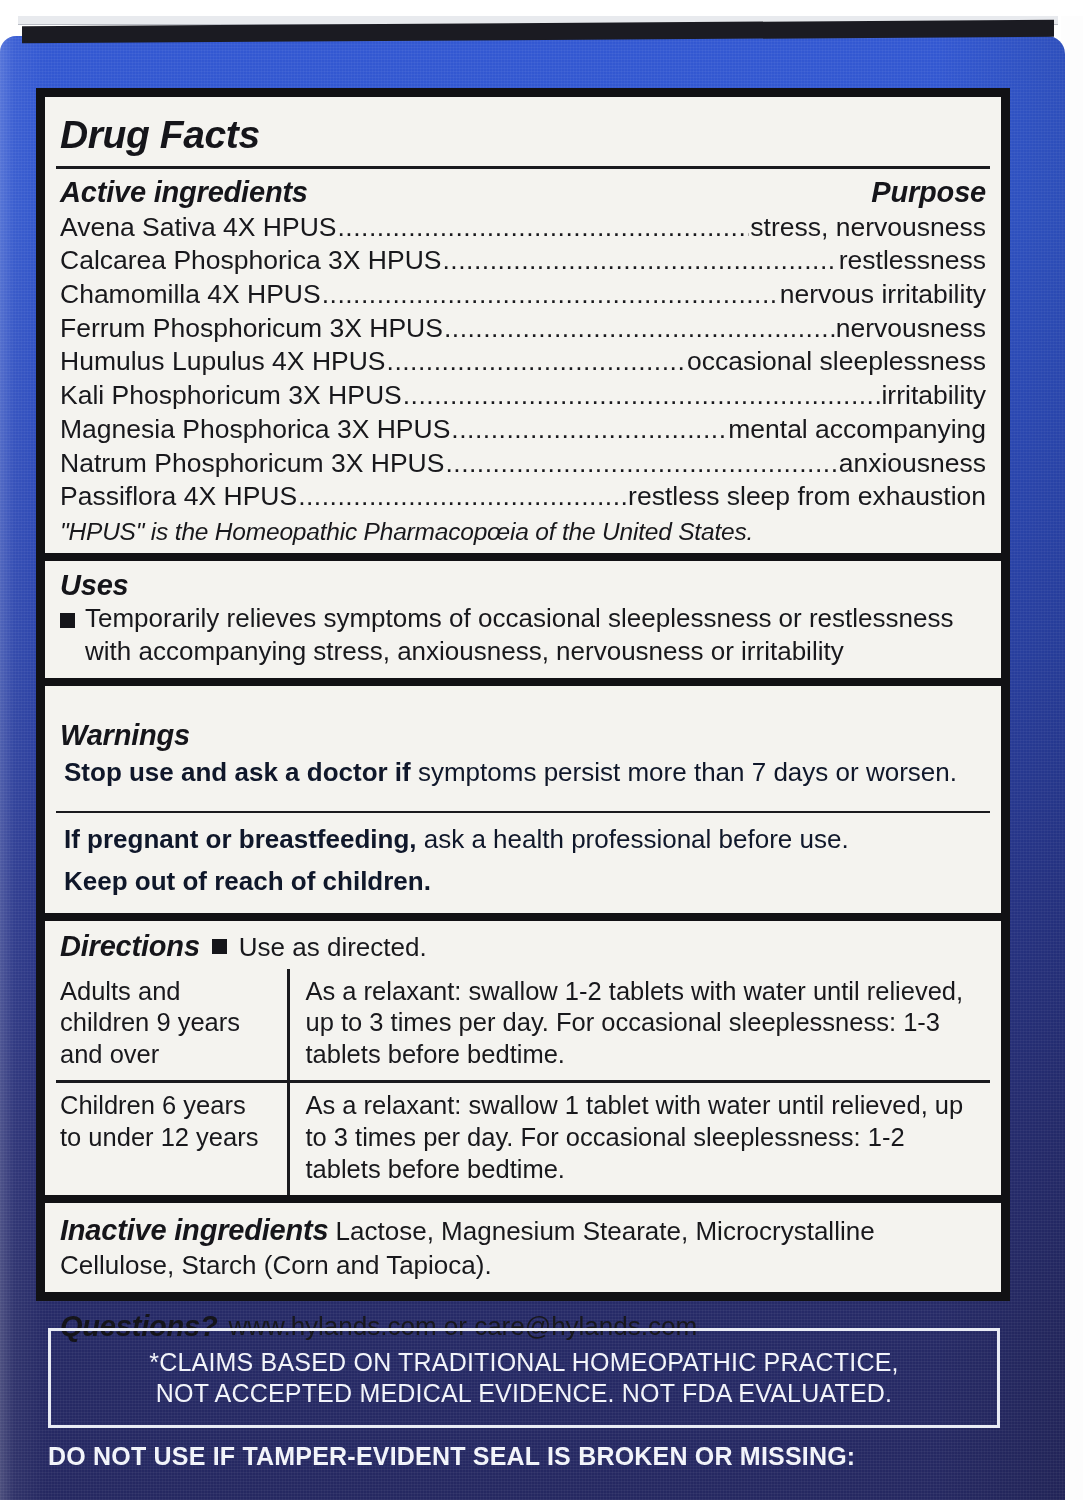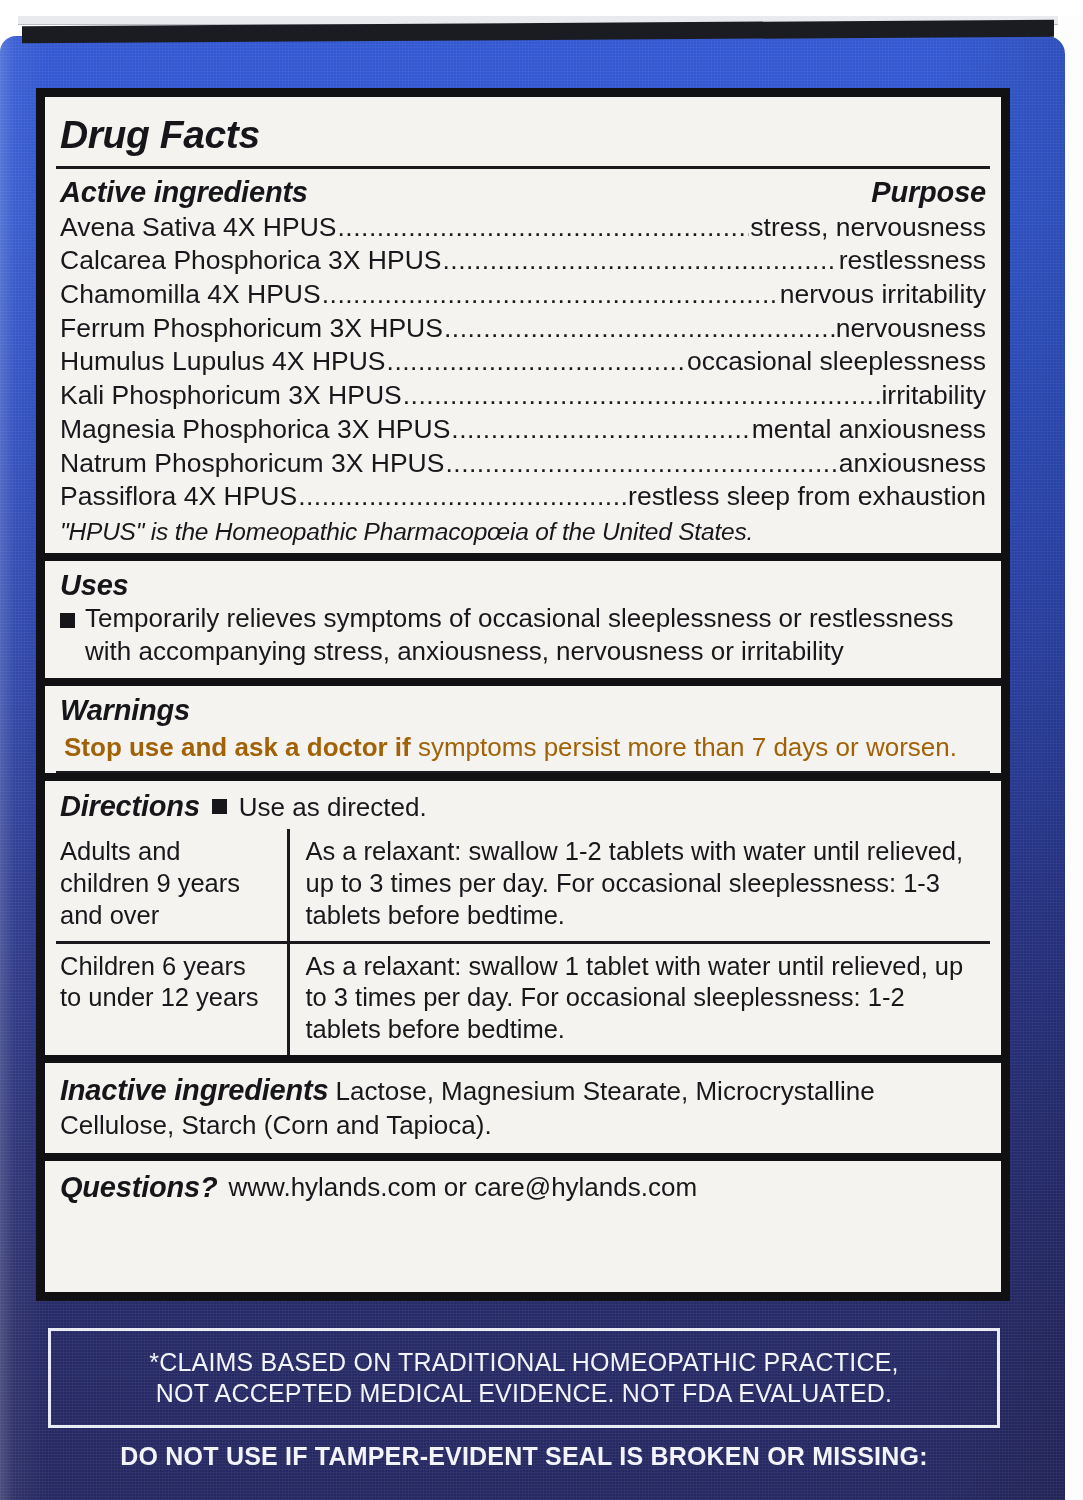--- a/index.html
+++ b/index.html
@@ -182,21 +182,21 @@
   .btext {
     font-size: 26px;
     line-height: 1.28;
     color: #18181c;
   }
 
   
   .warn-line {
     font-size: 26px;
     line-height: 1.3;
-    color: #a16207;
+    color: #0f172a;
     padding: 4px 4px;
   }
   .warn-line b { font-weight: bold; }
 
   
   .dir-head {
     display: flex;
     align-items: baseline;
     gap: 12px;
     padding: 9px 4px 6px 4px;
@@ -253,21 +253,21 @@
     font-size: 25px;
     font-weight: normal;
     text-align: center;
     line-height: 1.26;
     letter-spacing: 0.2px;
   }
   #tamper {
     position: absolute;
     left: 48px; top: 1426px;
     width: 952px;
-    text-align: center;
+    text-align: left;
     color: #f2f4fa;
     font-size: 25px;
     font-weight: bold;
     letter-spacing: 0.2px;
   }
 </style>
 </head>
 <body>
 
 <div id="box">
@@ -318,21 +318,21 @@
             <span class="pp">occasional sleeplessness</span>
           </div>
           <div class="ing">
             <span class="nm">Kali Phosphoricum 3X HPUS</span>
             <span class="dots">........................................................................................................................................................................................................</span>
             <span class="pp">irritability</span>
           </div>
           <div class="ing">
             <span class="nm">Magnesia Phosphorica 3X HPUS</span>
             <span class="dots">........................................................................................................................................................................................................</span>
-            <span class="pp">mental anxiousness</span>
+            <span class="pp">mental accompanying</span>
           </div>
           <div class="ing">
             <span class="nm">Natrum Phosphoricum 3X HPUS</span>
             <span class="dots">........................................................................................................................................................................................................</span>
             <span class="pp">anxiousness</span>
           </div>
           <div class="ing">
             <span class="nm">Passiflora 4X HPUS</span>
             <span class="dots">........................................................................................................................................................................................................</span>
             <span class="pp">restless sleep from exhaustion</span>
@@ -347,25 +347,29 @@
         <div class="sec-head">Uses</div>
         <div class="bullet-row">
           <span class="sq"></span>
           <span class="btext">Temporarily relieves symptoms of occasional sleeplessness or restlessness with accompanying stress, anxiousness, nervousness or irritability</span>
         </div>
       </div>
 
       <div class="rule-thick"></div>
 
       <div>
-        <div class="sec-pad" style="padding-bottom:2px;">
+        <div class="sec-pad" style="padding-bottom:17px;margin-top:25px;">
           <div class="sec-head">Warnings</div>
           <div class="warn-line"><b>Stop use and ask a doctor if</b><span> symptoms persist more than 7 days or worsen.</span></div>
         </div>
         <div class="rule-hair"></div>
+        <div class="sec-pad" style="padding-top:6px;">
+          <div class="warn-line"><b>If pregnant or breastfeeding,</b><span> ask a health professional before use.</span></div>
+          <div class="warn-line"><b>Keep out of reach of children.</b></div>
+        </div>
       </div>
 
       <div class="rule-thick"></div>
 
       <div>
         <div class="dir-head">
           <span class="sec-head">Directions</span>
           <span class="sq"></span>
           <span class="dir-use">Use as directed.</span>
         </div>

